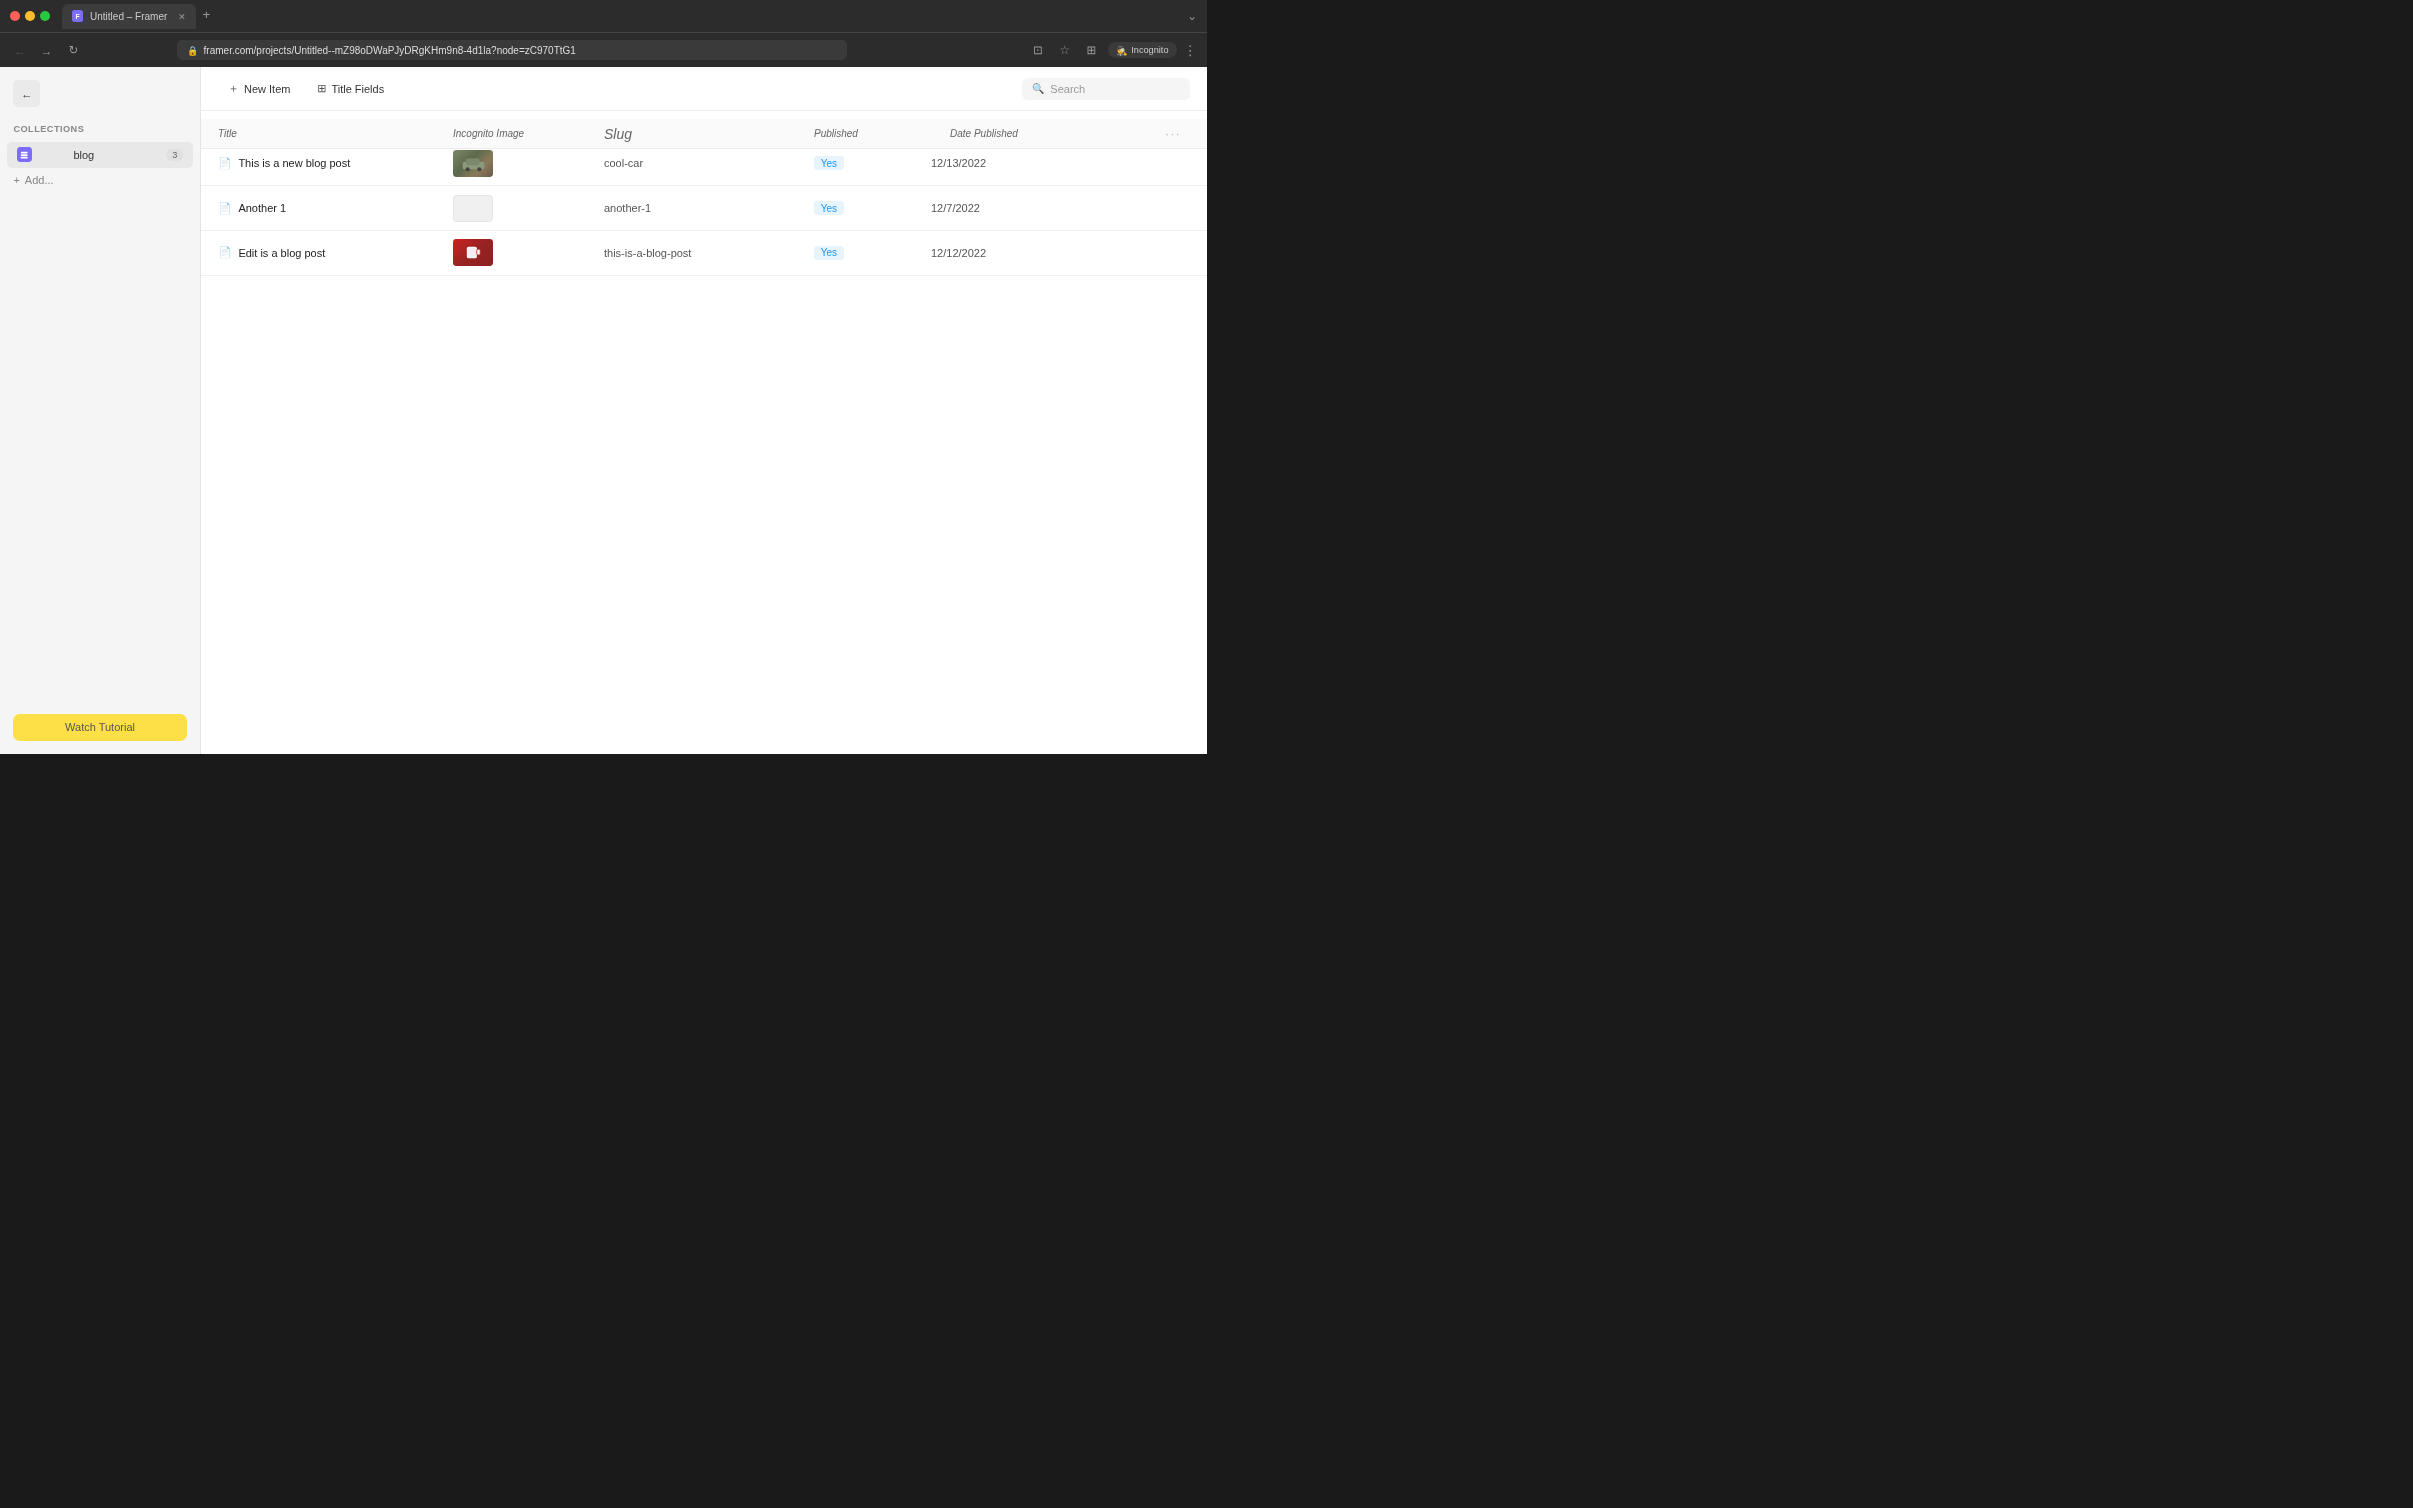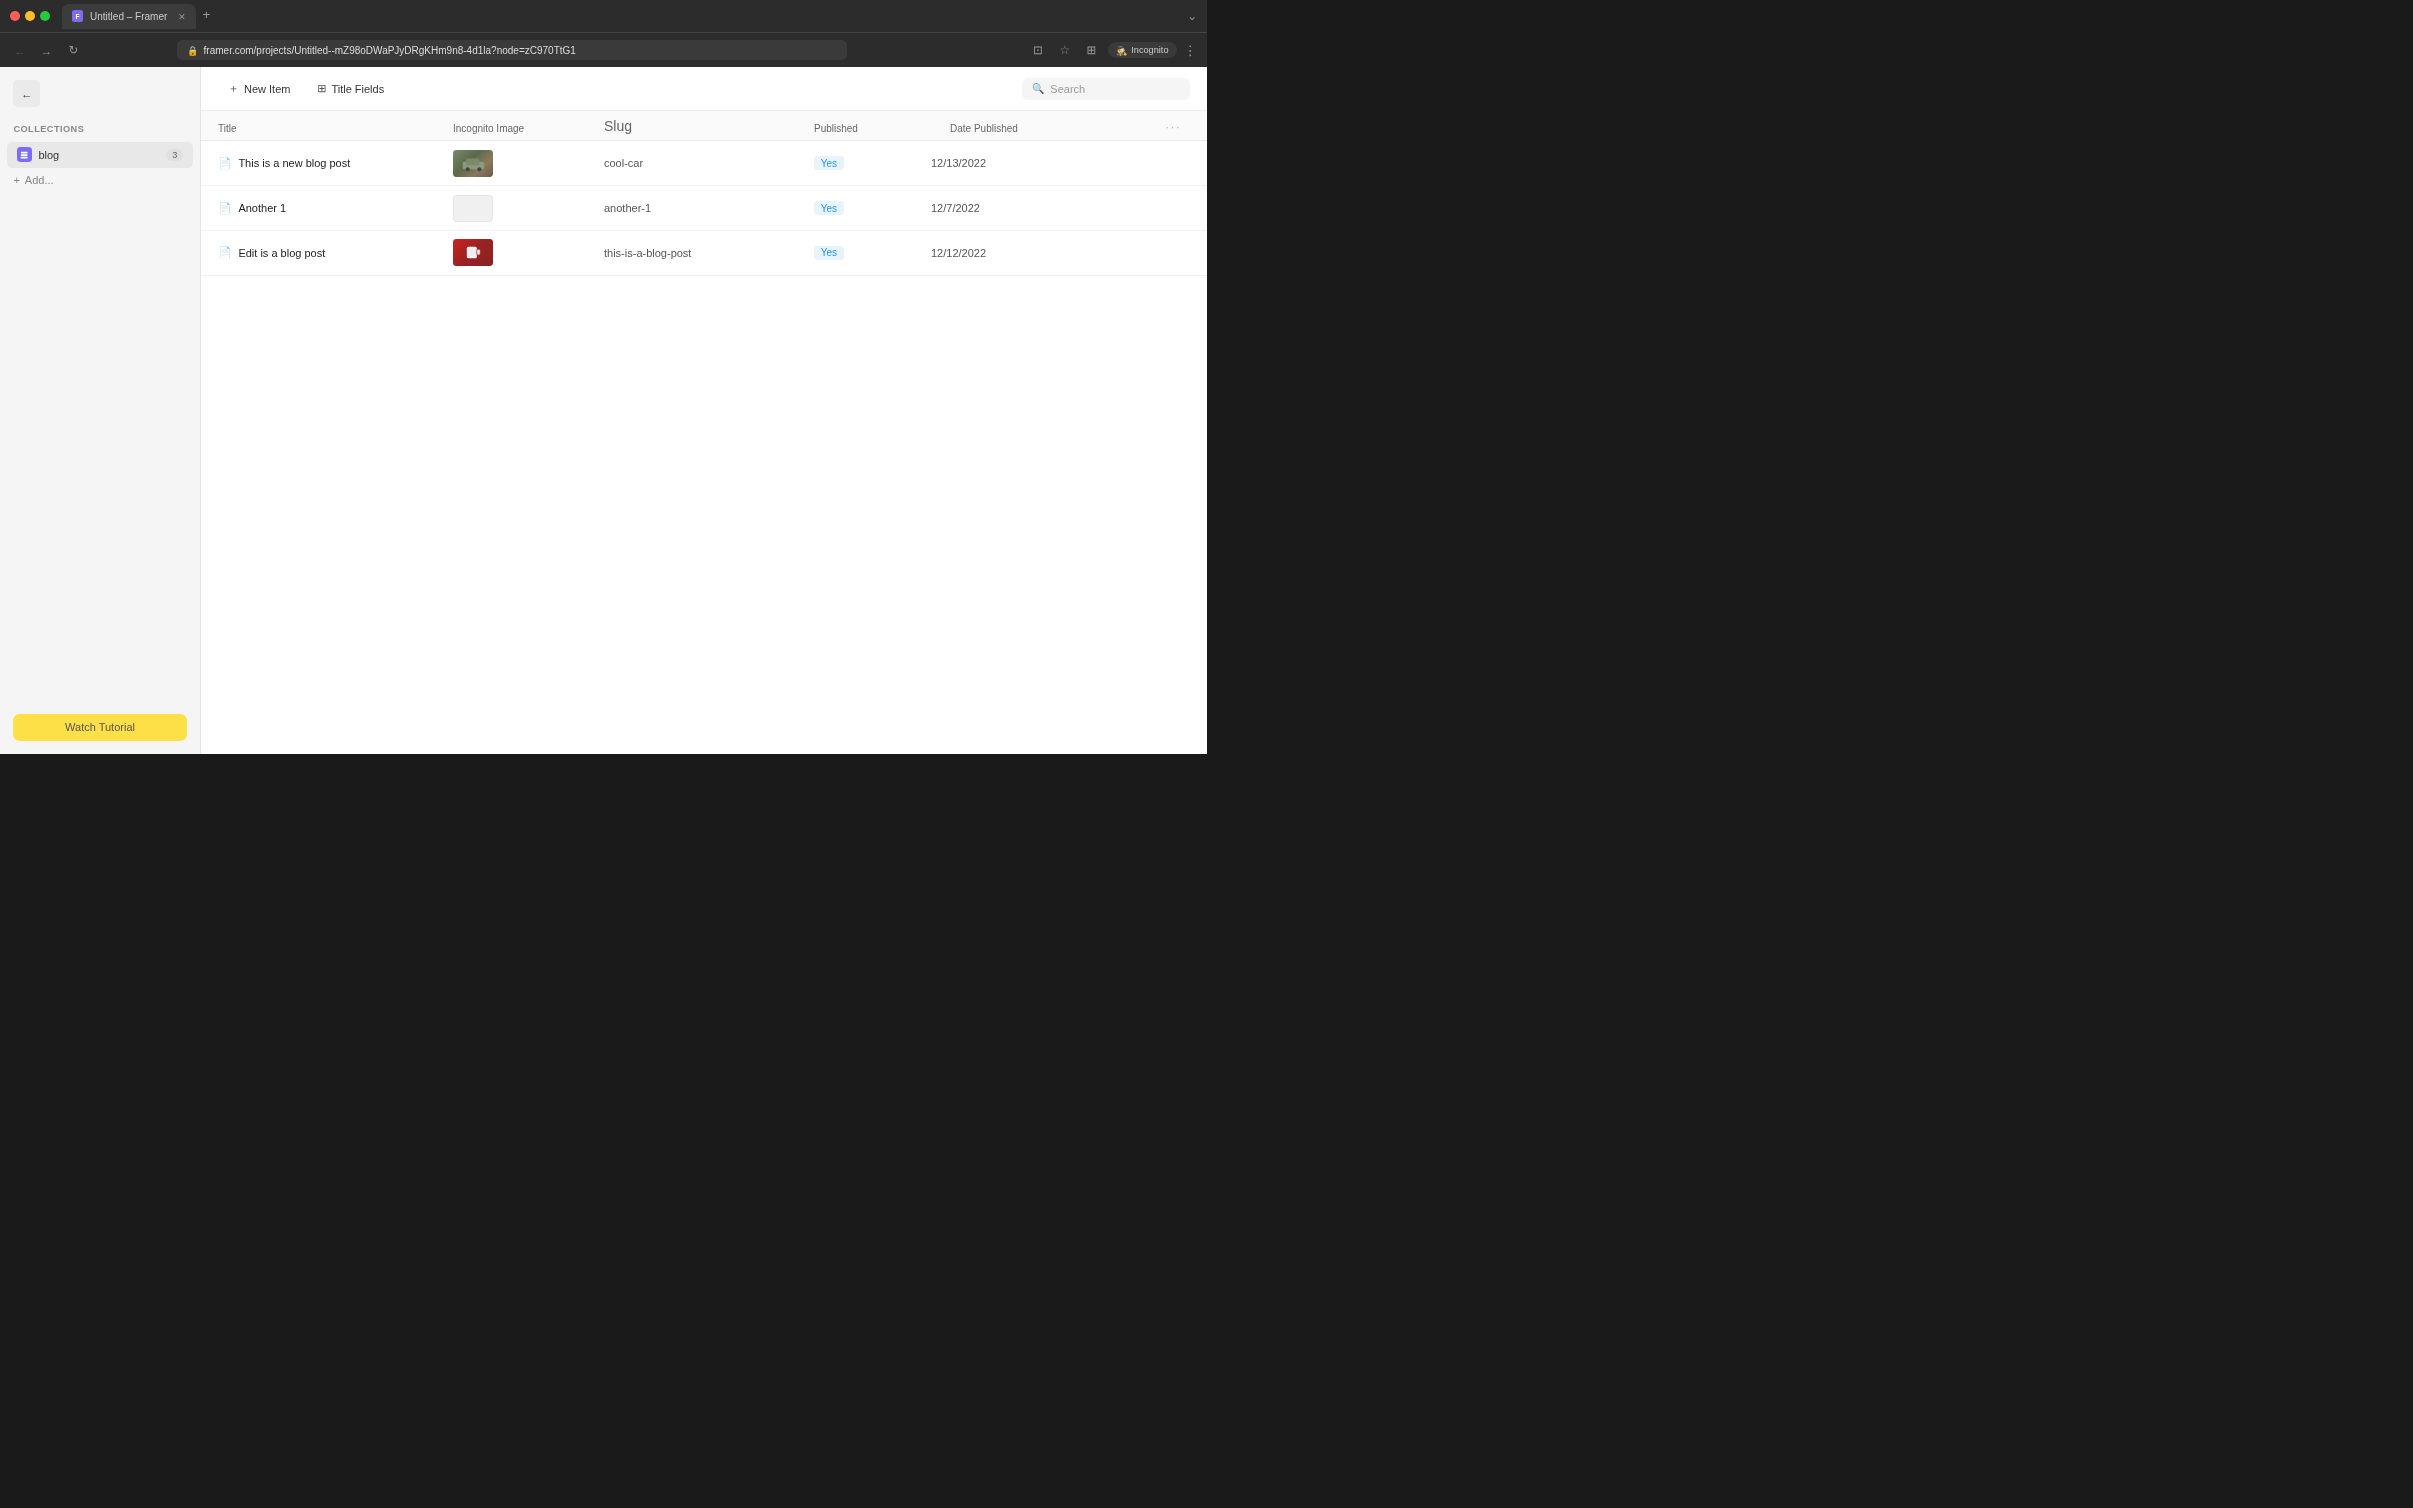--- a/index.html
+++ b/index.html
@@ -200,21 +200,21 @@
       width: 15px;
       height: 15px;
       border-radius: 3.4px;
       background: #7c6cf7;
       display: flex;
       align-items: center;
       justify-content: center;
       flex-shrink: 0;
     }
     .collection-icon svg { width: 8.4px; height: 8.4px; }
-    .sidebar-item-label { flex: 1; }
+    .sidebar-item-label { flex: 1; margin-left: 35px; }
     .sidebar-badge {
       background: #e0e0e0;
       color: #666;
       border-radius: 8.4px;
       padding: 0.8px 5.9px;
       font-size: 9.2px;
       font-weight: 500;
     }
     .add-item {
       display: flex;
@@ -286,26 +286,27 @@
     .search-icon-sm { color: #999; font-size: 10px; }
     .search-input-text { color: #999; font-size: 11px; }
 
     
     .table-container {
       flex: 1;
       overflow-y: auto;
     }
     .table-header {
       display: flex;
-      align-items: flex-end;
+      align-items: center;
       padding: 6.7px 17px;
       border-bottom: 0.8px solid #ebebeb;
       background: #fafafa;
       position: sticky;
-      top: 0;
+      top: 8px;
+      font-style: italic;
     }
     .col-title { width: 235px; color: #666; font-size: 10px; font-weight: 500; }
     .col-featured { width: 151px; color: #666; font-size: 10px; font-weight: 500; }
     .col-slug { width: 210px; color: #666; font-size: 14px; font-weight: 500; }
     .col-published { width: 136px; color: #666; font-size: 10px; font-weight: 500; }
     .col-date { flex: 1; color: #666; font-size: 10px; font-weight: 500; }
     .col-actions { width: 25px; }
 
     .table-row-item {
       display: flex;

